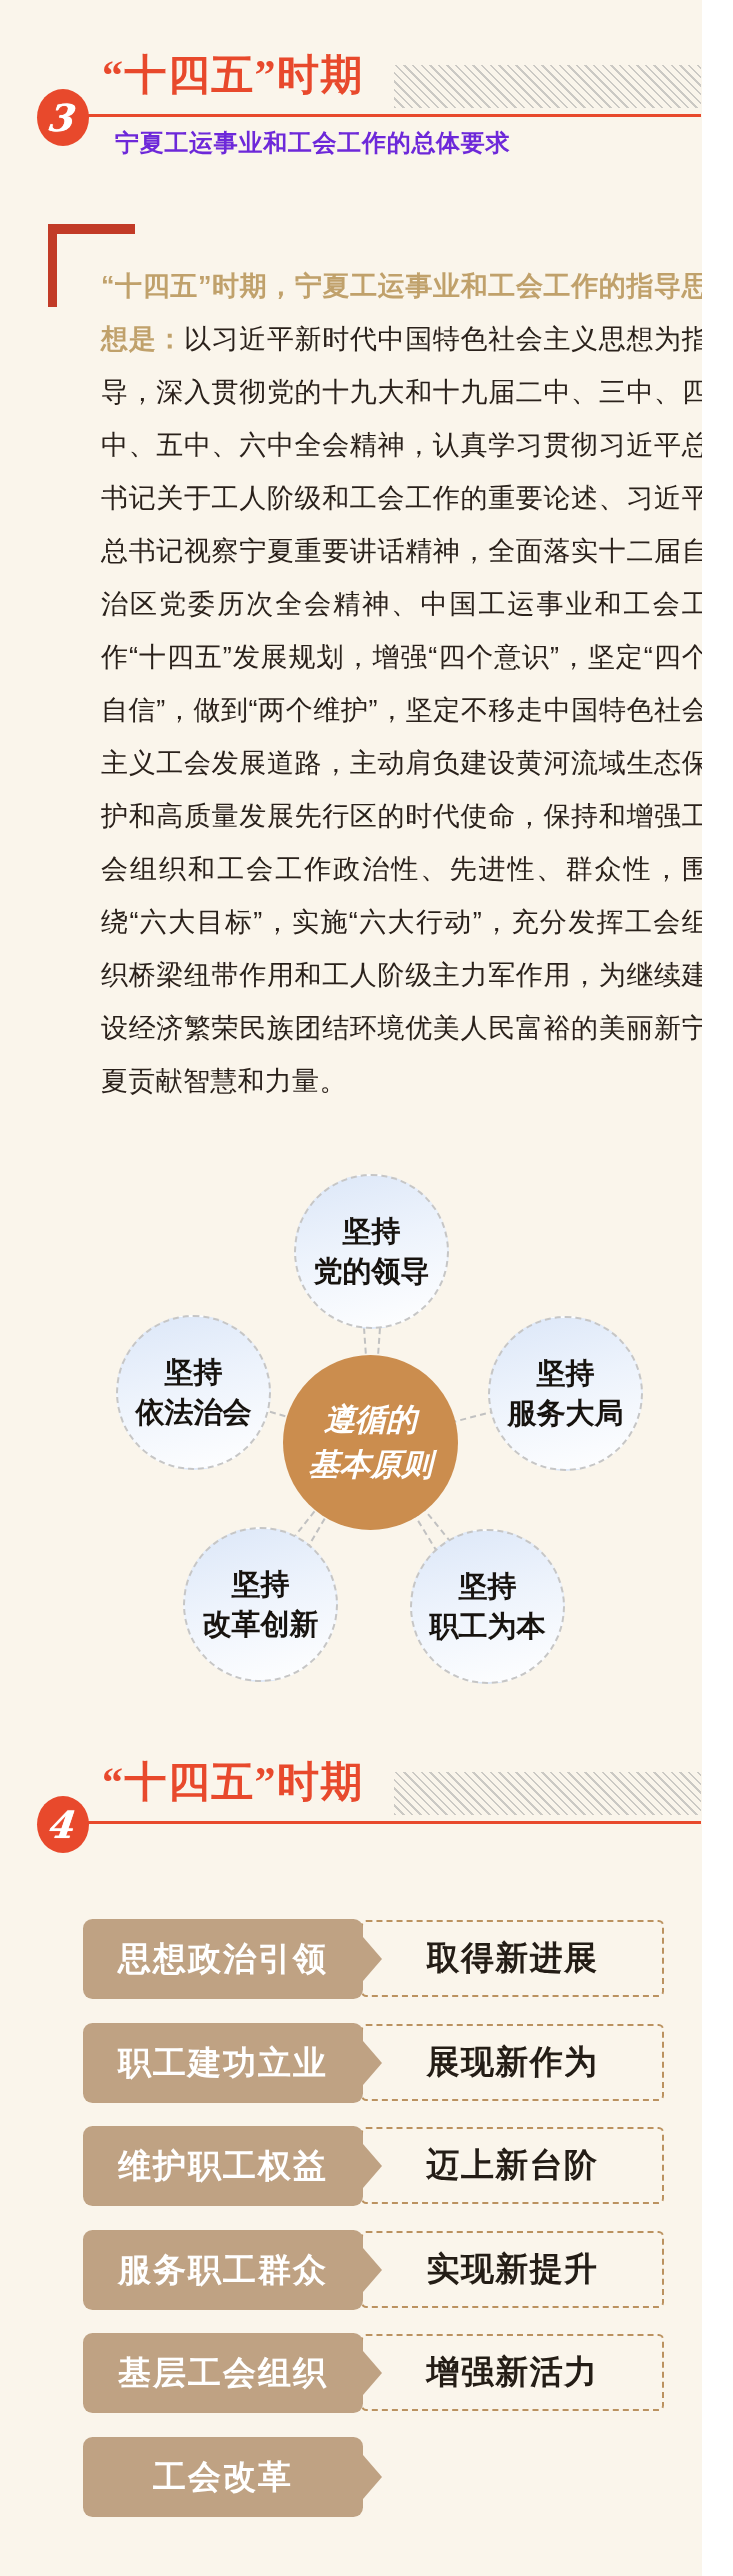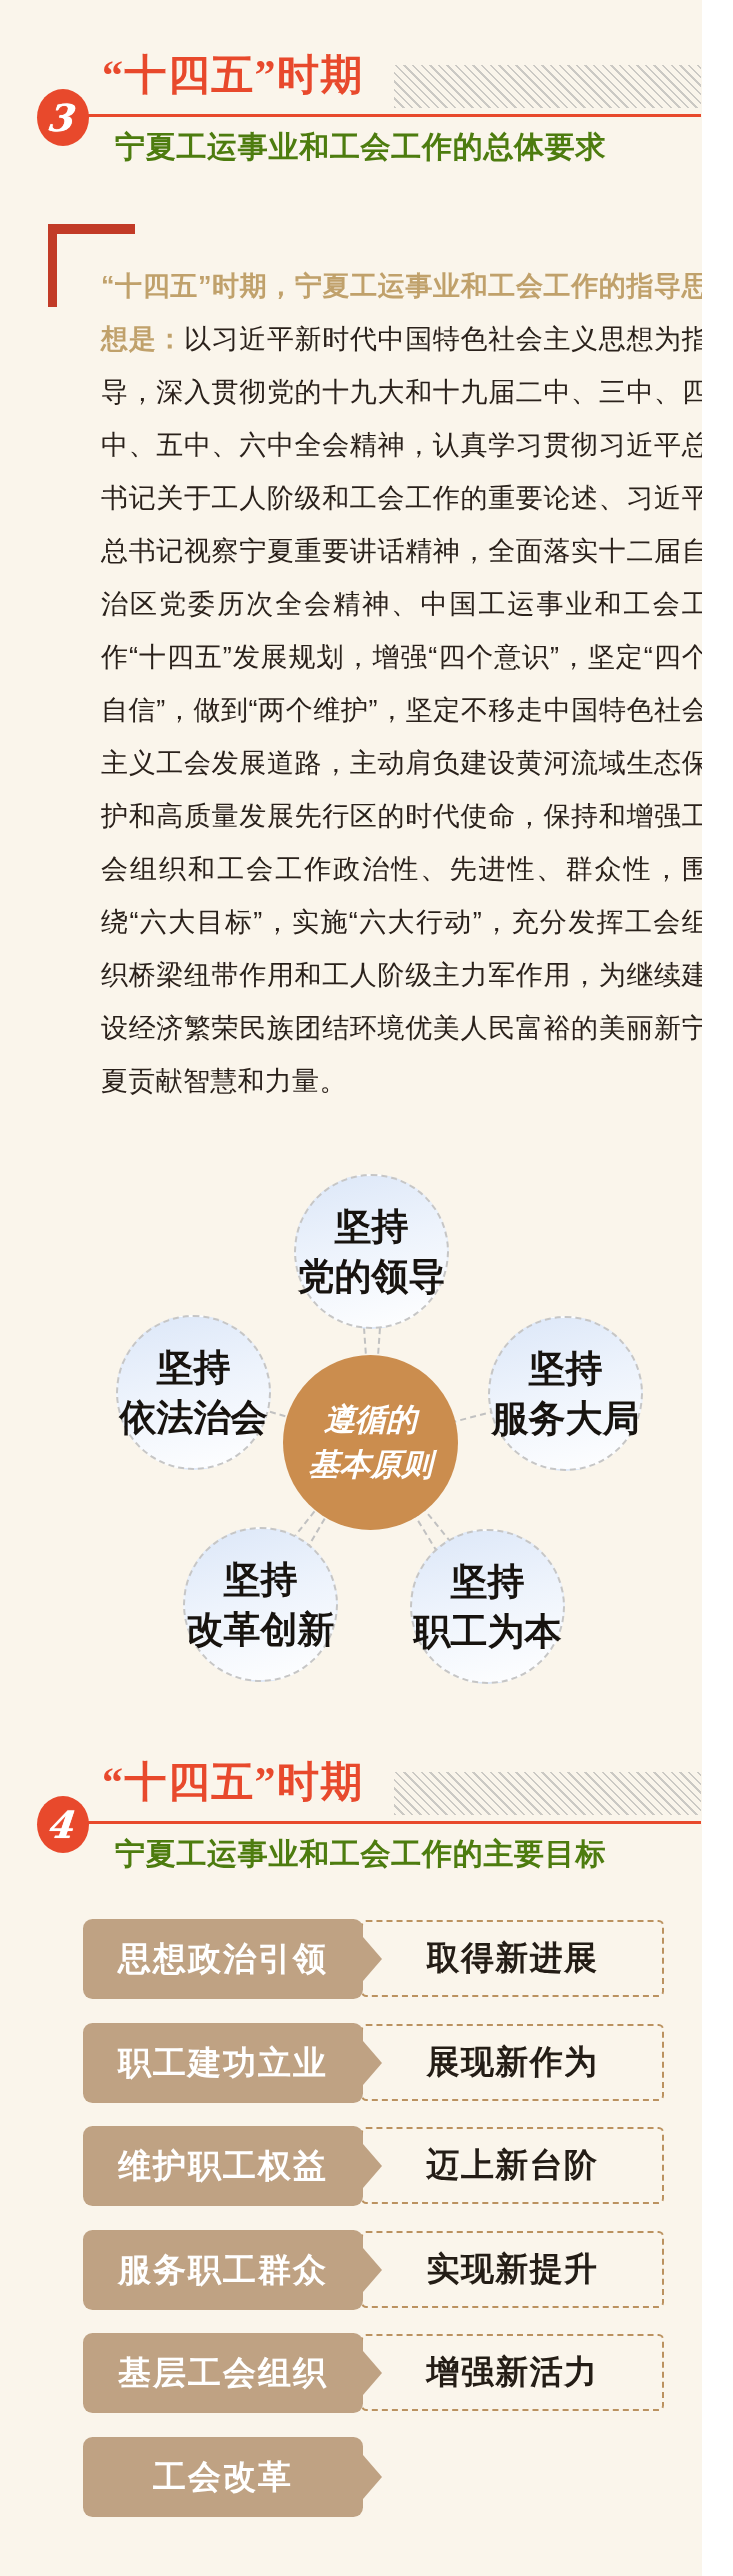--- a/index.html
+++ b/index.html
@@ -10,21 +10,21 @@
   .sec-header{position:absolute;left:0;width:733px;height:143px;}
   .hatch{position:absolute;left:394px;top:24px;width:307px;height:43px;
          background:repeating-linear-gradient(45deg,#cbc9c4 0px,#cbc9c4 1.7px,rgba(0,0,0,0) 1.7px,rgba(0,0,0,0) 6.1px);}
   .sec-line{position:absolute;left:68px;top:73px;width:633px;height:2.7px;background:#e8492c;}
   .sec-title{position:absolute;left:102px;top:11px;font-family:"Liberation Serif","DejaVu Serif",serif;
              font-weight:900;font-size:42px;line-height:46px;color:#e8492c;letter-spacing:1.4px;white-space:nowrap;}
   .sec-badge{position:absolute;left:37px;top:48px;width:52px;height:57px;border-radius:50%;
              background:#e8492c;display:flex;align-items:center;justify-content:center;z-index:2;}
   .sec-badge span{font-family:"DejaVu Serif","Liberation Serif",serif;font-style:italic;font-weight:bold;
                   font-size:37px;color:#ffffff;transform:skewX(-8deg);text-shadow:0 0 0.7px #fff;}
-  .sec-subtitle{position:absolute;left:115px;top:86px;font-size:30px;font-weight:900;color:#4d7c0f;
+  .sec-subtitle{position:absolute;left:115px;top:86px;font-size:24px;font-weight:900;color:#6d28d9;
                 letter-spacing:0.7px;white-space:nowrap;}
 
   
   .bracket-h{position:absolute;left:48px;top:224px;width:87px;height:9.5px;background:#c23b27;}
   .bracket-v{position:absolute;left:48px;top:224px;width:8.8px;height:83px;background:#c23b27;}
   .intro{position:absolute;left:87px;top:246px;width:608px;margin:14px;
          font-size:27px;line-height:53px;text-align:justify;color:#2a211b;letter-spacing:0.3px;}
   .intro .lead{color:#c0a16b;font-weight:700;}
 
   
@@ -35,21 +35,21 @@
   .c-left{width:185px;transform:rotate(-163.9deg);}
   .c-right{width:200px;transform:rotate(-14.4deg);}
   .c-bl1{width:195px;transform:rotate(120.5deg);}
   .c-bl2{width:195px;transform:rotate(128.5deg);}
   .c-br1{width:200px;transform:rotate(51deg);}
   .c-br2{width:200px;transform:rotate(58.5deg);}
 
   .sat{position:absolute;width:151px;height:151px;border-radius:50%;border:2px dashed #c6c6c6;
        background:linear-gradient(165deg,#dce7f8 0%,#edf3fc 45%,#ffffff 100%);
        display:flex;flex-direction:column;align-items:center;justify-content:center;
-       font-size:37px;font-weight:900;color:#17130f;line-height:1.35;z-index:2;text-align:center;}
+       font-size:29px;font-weight:900;color:#17130f;line-height:1.35;z-index:2;text-align:center;}
   .sat-top{left:294px;top:1174px;}
   .sat-left{left:116px;top:1315px;}
   .sat-right{left:488px;top:1316px;}
   .sat-bl{left:183px;top:1527px;}
   .sat-br{left:410px;top:1529px;}
 
   .center-circle{position:absolute;left:283px;top:1355px;width:175px;height:175px;border-radius:50%;
                  background:#cb8d4e;display:flex;flex-direction:column;align-items:center;justify-content:center;
                  font-family:"Liberation Serif","DejaVu Serif",serif;font-weight:900;font-size:31px;
                  line-height:1.45;color:#ffffff;z-index:2;text-align:center;font-style:italic;}
@@ -121,21 +121,20 @@
     <span>基本原则</span>
   </div>
 
   <div class="sec-header" style="top:1748px;">
     <div class="hatch"></div>
     <div class="sec-line"></div>
     <div class="sec-title">“十四五”时期</div>
     <div class="sec-badge">
       <span>4</span>
     </div>
-    <div class="sec-subtitle">宁夏工运事业和工会工作的主要目标</div>
   </div>
 
   <div class="goal g1">
     <div class="goal-box">取得新进展</div>
     <div class="goal-tab">思想政治引领</div>
   </div>
   <div class="goal g2">
     <div class="goal-box">展现新作为</div>
     <div class="goal-tab">职工建功立业</div>
   </div>

